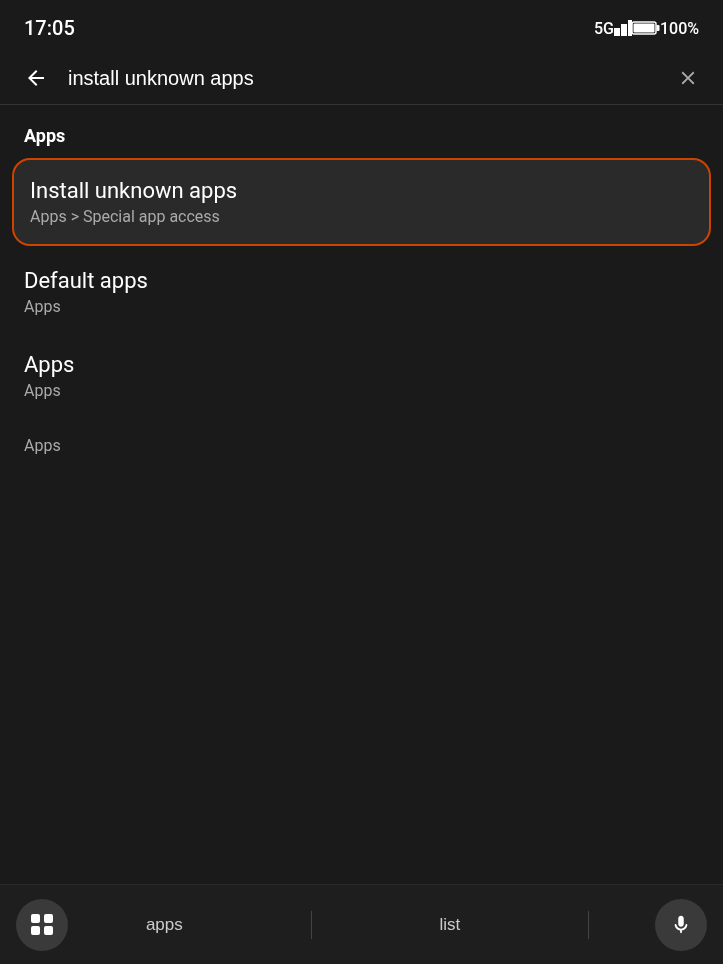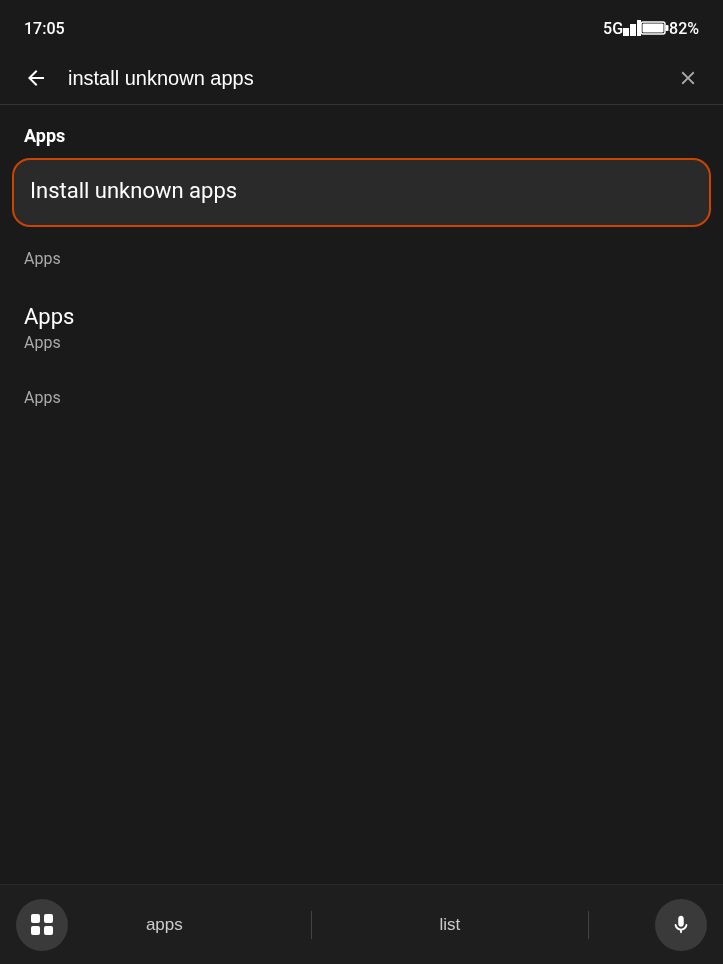--- a/index.html
+++ b/index.html
@@ -20,21 +20,21 @@
 
     .status-bar {
       display: flex;
       justify-content: space-between;
       align-items: center;
       padding: 12px 24px 8px;
       height: 52px;
     }
 
     .status-time {
-      font-size: 16px;
+      font-size: 20px;
       font-weight: 500;
       color: #ffffff;
     }
 
     .status-icons {
       display: flex;
       align-items: center;
       font-size: 16px;
       font-weight: 500;
       color: #ffffff;
@@ -214,21 +214,21 @@
     <svg width="18" height="16" viewBox="0 0 18 16">
       <polygon points="0,16 6,16 6,8 0,8" fill="white"></polygon>
       <polygon points="7,16 13,16 13,4 7,4" fill="white"></polygon>
       <polygon points="14,16 20,16 20,0 14,0" fill="white"></polygon>
     </svg>
     <svg width="28" height="16" viewBox="0 0 28 16">
       <rect x="0" y="2" width="24" height="12" rx="2" ry="2" fill="none" stroke="white" stroke-width="1.5"></rect>
       <rect x="24.5" y="5" width="3" height="6" rx="1" fill="white"></rect>
       <rect x="1.5" y="3.5" width="21" height="9" rx="1" fill="white"></rect>
     </svg>
-    <span>82%</span>
+    <span>100%</span>
   </div>
 </div>
 
 <div class="search-bar">
   <button class="back-btn">
     <svg width="24" height="24" viewBox="0 0 24 24" fill="white">
       <path d="M20 11H7.83l5.59-5.59L12 4l-8 8 8 8 1.41-1.41L7.83 13H20v-2z"></path>
     </svg>
   </button>
   <div class="search-input-wrapper">
@@ -242,23 +242,25 @@
 </div>
 
 <div class="main-content">
 
   <div class="section-header">Apps</div>
 
   <div class="search-results">
 
     <div class="result-item highlighted">
       <div class="result-title">Install unknown apps</div>
+      <div class="result-subtitle">Apps &gt; Special app access</div>
     </div>
 
     <div class="result-item">
+      <div class="result-title">Default apps</div>
       <div class="result-subtitle">Apps</div>
     </div>
 
     <div class="result-item">
       <div class="result-title">Apps</div>
       <div class="result-subtitle">Apps</div>
     </div>
 
     <div class="result-item">
       <div class="result-subtitle">Apps</div>

